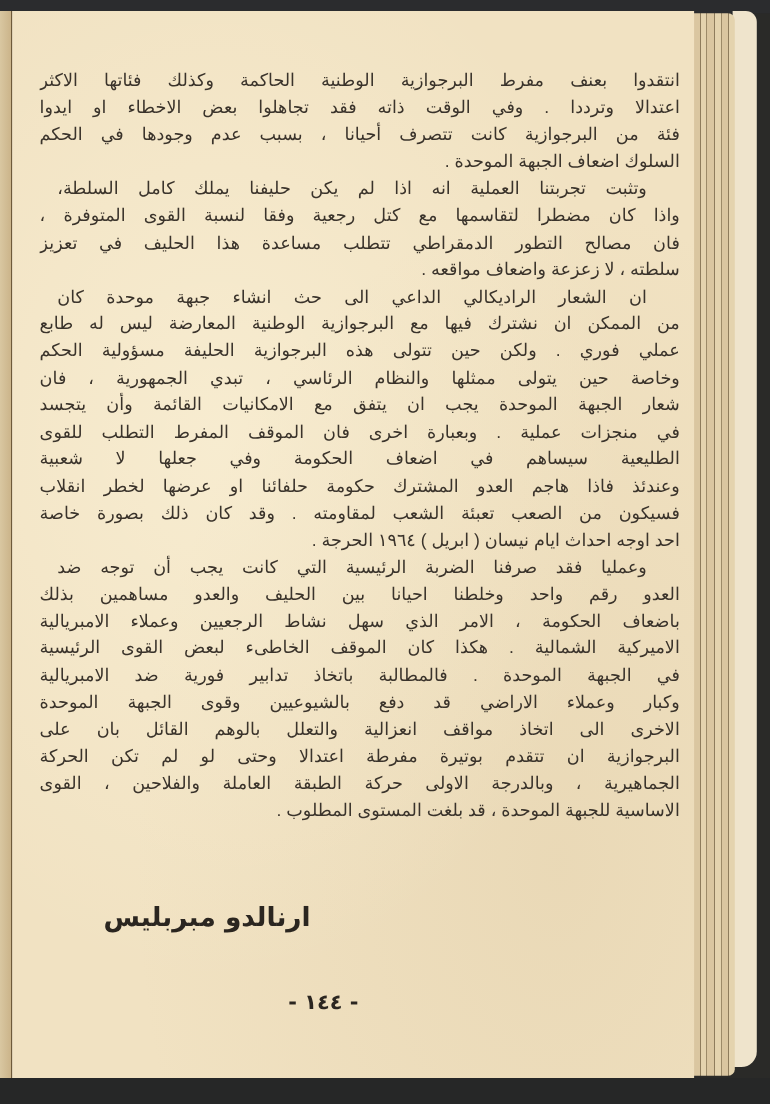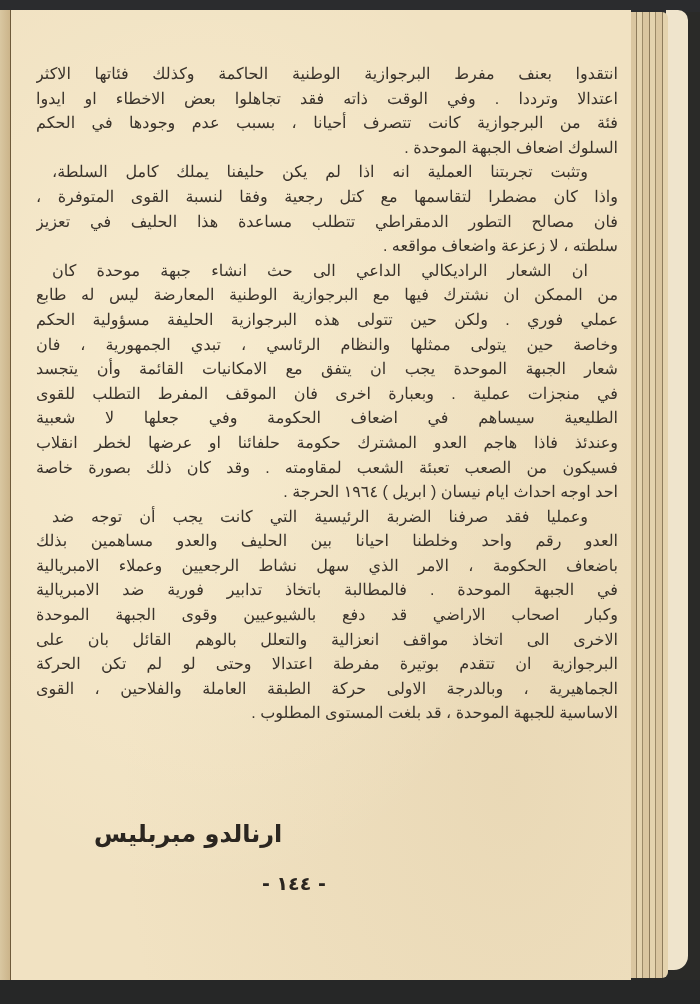--- a/index.html
+++ b/index.html
@@ -51,21 +51,21 @@
   }
   .line { display: block; white-space: nowrap; overflow: hidden; height: 24.6px; text-align: justify; text-align-last: justify; }
   .line.last { text-align-last: right; }
   .line.indent { padding-right: 30px; margin-left: 16px; }
   .signature {
     position: absolute; left: 94px; top: 820px;
     direction: rtl; color: #2b2620;
     font-family: "DejaVu Sans", sans-serif; font-weight: bold; font-size: 24px;
   }
   .page-number {
-    position: absolute; left: 262px; top: 872px;
+    position: absolute; left: 262px; top: 900px;
     color: #2b2620; font-weight: bold; font-size: 19px;
     font-family: "DejaVu Sans", sans-serif; direction: rtl;
     letter-spacing: 1px;
   }
 </style>
 </head>
 <body>
 
 <div class="top-band"></div>
 <div class="left-prev-page"></div>
@@ -96,22 +96,23 @@
       <span class="line">في منجزات عملية . وبعبارة اخرى فان الموقف المفرط التطلب للقوى</span>
       <span class="line">الطليعية سيساهم في اضعاف الحكومة وفي جعلها لا شعبية</span>
       <span class="line">وعندئذ فاذا هاجم العدو المشترك حكومة حلفائنا او عرضها لخطر انقلاب</span>
       <span class="line">فسيكون من الصعب تعبئة الشعب لمقاومته . وقد كان ذلك بصورة خاصة</span>
       <span class="line last">احد اوجه احداث ايام نيسان ( ابريل ) ١٩٦٤ الحرجة .</span>
     </div>
     <div>
       <span class="line indent">وعمليا فقد صرفنا الضربة الرئيسية التي كانت يجب أن توجه ضد</span>
       <span class="line">العدو رقم واحد وخلطنا احيانا بين الحليف والعدو مساهمين بذلك</span>
       <span class="line">باضعاف الحكومة ، الامر الذي سهل نشاط الرجعيين وعملاء الامبريالية</span>
+      <span class="line">الاميركية الشمالية . هكذا كان الموقف الخاطىء لبعض القوى الرئيسية</span>
       <span class="line">في الجبهة الموحدة . فالمطالبة باتخاذ تدابير فورية ضد الامبريالية</span>
-      <span class="line">وكبار اصحاب الاراضي قد دفع بالشيوعيين وقوى الجبهة الموحدة</span>
+      <span class="line">وكبار وعملاء الاراضي قد دفع بالشيوعيين وقوى الجبهة الموحدة</span>
       <span class="line">الاخرى الى اتخاذ مواقف انعزالية والتعلل بالوهم القائل بان على</span>
       <span class="line">البرجوازية ان تتقدم بوتيرة مفرطة اعتدالا وحتى لو لم تكن الحركة</span>
       <span class="line">الجماهيرية ، وبالدرجة الاولى حركة الطبقة العاملة والفلاحين ، القوى</span>
       <span class="line last">الاساسية للجبهة الموحدة ، قد بلغت المستوى المطلوب .</span>
     </div>
   </div>
 
 <div class="signature">ارنالدو مبربليس</div>
 <div class="page-number">- ١٤٤ -</div>
 

